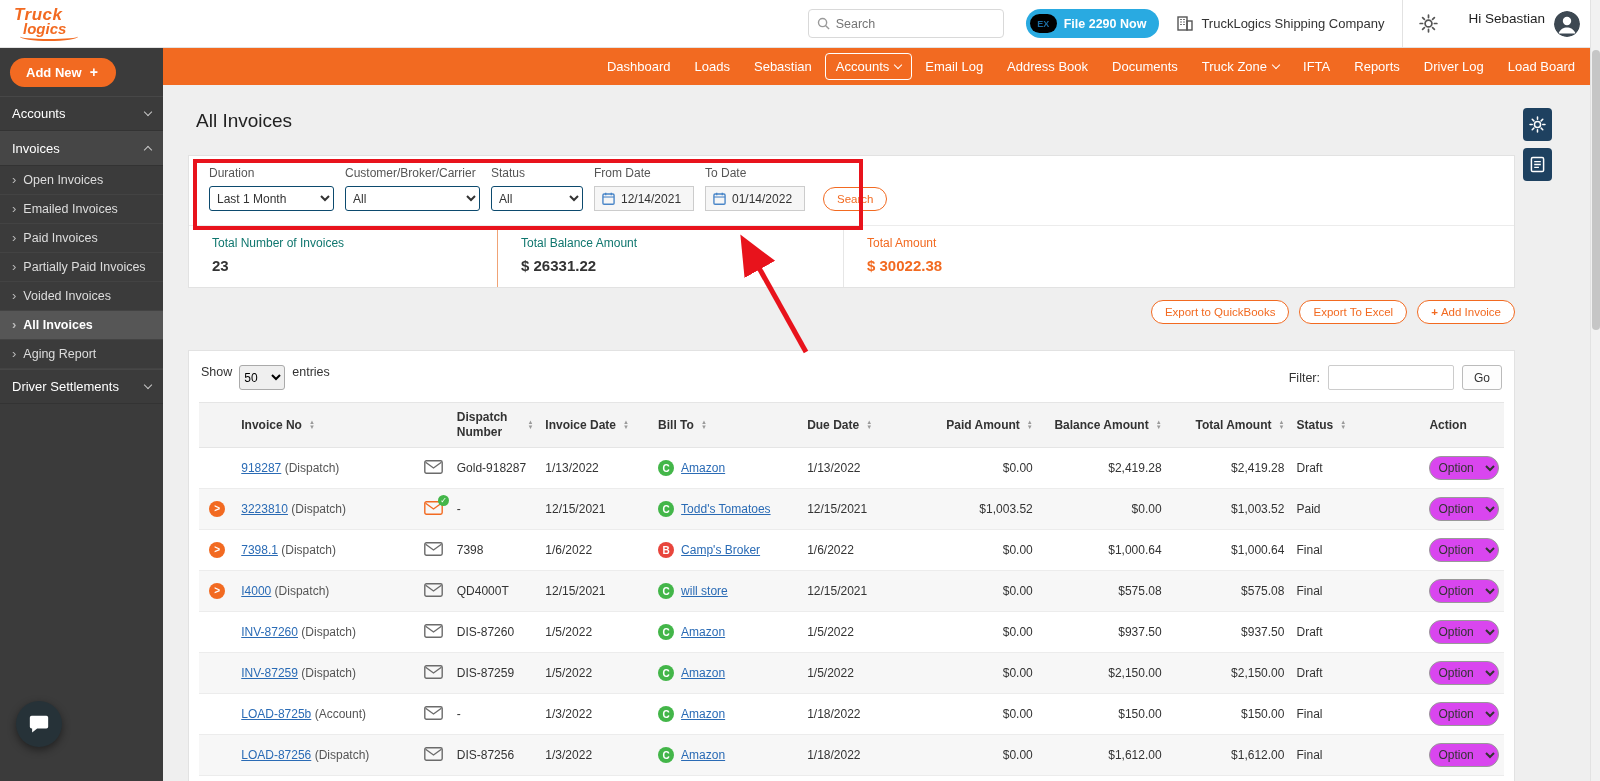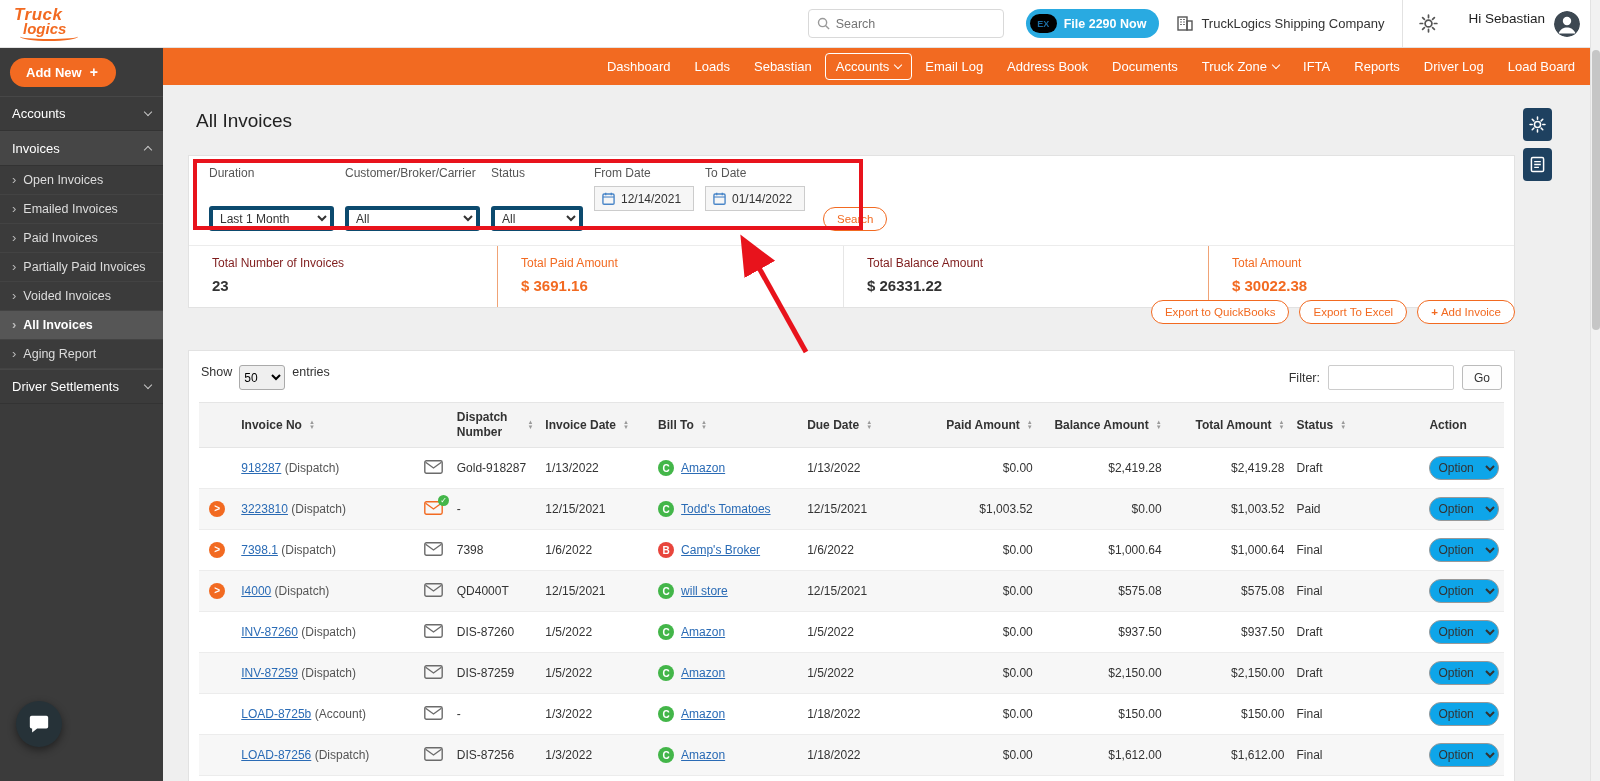--- a/index.html
+++ b/index.html
@@ -44,33 +44,33 @@
   .chat { position:absolute; left:16px; bottom:34px; width:46px; height:46px; border-radius:50%; background:#263238; display:flex; align-items:center; justify-content:center; box-shadow:0 3px 8px rgba(0,0,0,.45); cursor:pointer; z-index:9; }
 
   
   .main { position:absolute; top:85px; left:163px; right:0; bottom:0; background:#efefef; overflow:hidden; }
   .page-title { font-size:19px; font-weight:500; color:#222; margin:25px 0 0 33px; }
 
   .filter-card { position:absolute; left:25px; top:70px; width:1327px; background:#fff; border:1px solid #e2e2e2; }
   .filters { display:flex; align-items:flex-start; padding:10px 0 14px 20px; gap:11px; }
   .fgroup { display:flex; flex-direction:column; gap:6px; }
   .fgroup label { font-size:12px; color:#555; }
-  select.fsel { height:25px; border:4px solid #0c4a6e; border-radius:3px; font-size:12px; background:#fff; padding:0 3px; font-family:inherit; color:#333;margin-top:20px; }
+  select.fsel { height:25px; border:1px solid #0c4a6e; border-radius:3px; font-size:12px; background:#fff; padding:0 3px; font-family:inherit; color:#333; }
   .w125 { width:125px; } .w135 { width:135px; } .w92 { width:92px; }
   .datebox { height:25px; border:1px solid #ccc; background:#f6f6f6; display:flex; align-items:center; gap:6px; padding:0 7px; font-size:12px; color:#333; width:100px; cursor:pointer; }
   .pill { border:1px solid #f26a21; color:#f26a21; background:#fff; border-radius:14px; font-size:11.5px; padding:5px 13px; cursor:pointer; font-family:inherit; white-space:nowrap; }
   .search-pill { align-self:flex-end; margin-left:7px; }
 
   .summary { display:flex; border-top:1px solid #ececec; }
   .stat { padding:10px 0 13px 23px; }
   .stat:nth-child(1){ flex:0 0 308px; }
   .stat:nth-child(2){ flex:0 0 346px; border-left:1px solid #f0a376; }
   .stat:nth-child(3){ flex:0 0 365px; border-left:1px solid #e6e6e6; }
   .stat:nth-child(4){ flex:1; border-left:1px solid #f0a376; }
-  .slabel { font-size:12px; color:#7f1d1d; }
+  .slabel { font-size:12px; color:#0f766e; }
   .sval { font-size:15px; font-weight:bold; color:#333; margin-top:7px; }
   .stat.orange .slabel, .stat.orange .sval { color:#f26a21; }
 
   .export-row { position:absolute; top:215px; left:25px; width:1327px; display:flex; justify-content:flex-end; gap:10px; }
   .plus-o { font-weight:bold; margin-right:3px; }
 
   .table-card { position:absolute; top:265px; left:25px; width:1327px; bottom:-2px; background:#fff; border:1px solid #e2e2e2; padding:10px 10px 0 10px; }
   .tctrl { display:flex; align-items:flex-start; font-size:12.5px; color:#333; padding:4px 2px 12px 2px; }
   .show-select { margin:0 7px; height:25px; width:46px; border:1px solid #aaa; border-radius:3px; font-size:12px; font-family:inherit; }
   .tctrl-right { margin-left:auto; display:flex; align-items:center; gap:8px; }
@@ -89,21 +89,21 @@
   .rowtype { color:#555; }
   .c-expand, .c-env { text-align:center; }
   .expand-btn { width:16px; height:16px; border-radius:50%; background:#f26a21; color:#fff; font-size:10px; font-weight:bold; display:inline-flex; align-items:center; justify-content:center; cursor:pointer; line-height:1; }
   .env { position:relative; display:inline-flex; color:#6b6b6b; cursor:pointer; }
   .env.emailed { color:#f26a21; }
   .env-check { position:absolute; right:-6px; top:-6px; width:11px; height:11px; border-radius:50%; background:#43b649; color:#fff; font-size:8px; display:flex; align-items:center; justify-content:center; }
   .billto { display:inline-flex; align-items:center; }
   .badge { width:16px; height:16px; border-radius:50%; color:#fff; font-size:10px; font-weight:bold; display:inline-flex; align-items:center; justify-content:center; margin-right:7px; flex:0 0 16px; }
   .b-green { background:#43b649; }
   .b-red { background:#e8453c; }
-  .option-select { border:1px solid #999; border-radius:12px; height:24px; padding:0 4px; font-size:12px; background:#0ea5e9; width:70px; font-family:inherit; color:#333; cursor:pointer; }
+  .option-select { border:1px solid #999; border-radius:12px; height:24px; padding:0 4px; font-size:12px; background:#d946ef; width:70px; font-family:inherit; color:#333; cursor:pointer; }
 
   
   .floater { position:absolute; right:48px; width:29px; height:33px; background:#1e4160; border-radius:4px; display:flex; align-items:center; justify-content:center; cursor:pointer; z-index:9; }
   .f1 { top:108px; } .f2 { top:148px; }
   .scrollbar { position:absolute; right:0; top:0; width:10px; height:781px; background:#f1f1f1; border-left:1px solid #e2e2e2; z-index:10; cursor:pointer; }
   .scroll-thumb { position:absolute; top:50px; left:1px; width:8px; height:280px; background:#c6c6c6; border-radius:4px; cursor:grab; }
 
   .annotation { position:absolute; left:0; top:0; width:1600px; height:781px; pointer-events:none; z-index:8; }
 </style>
 </head>
@@ -305,24 +305,20 @@
             <span>01/14/2022</span>
           </div>
         </div>
         <button class="pill search-pill">Search</button>
       </div>
       <div class="summary">
           <div class="stat">
             <div class="slabel">Total Number of Invoices</div>
             <div class="sval">23</div>
           </div>
-          <div class="stat orange">
-            <div class="slabel">Total Paid Amount</div>
-            <div class="sval">$ 3691.16</div>
-          </div>
           <div class="stat">
             <div class="slabel">Total Balance Amount</div>
             <div class="sval">$ 26331.22</div>
           </div>
           <div class="stat orange">
             <div class="slabel">Total Amount</div>
             <div class="sval">$ 30022.38</div>
           </div>
         </div>
     </section>

